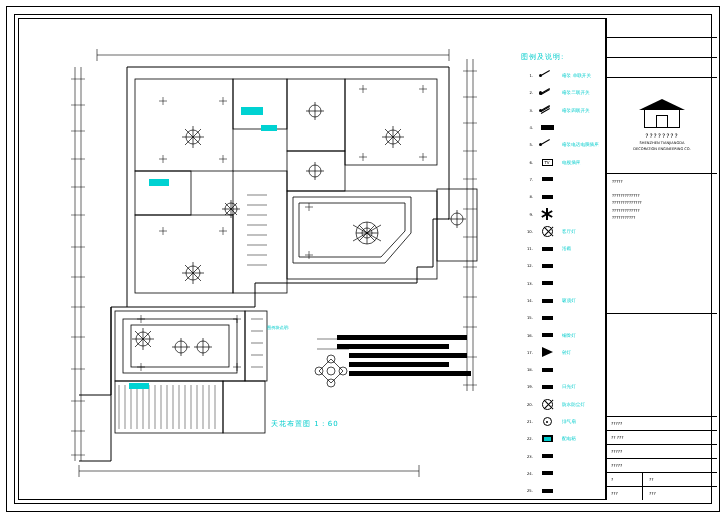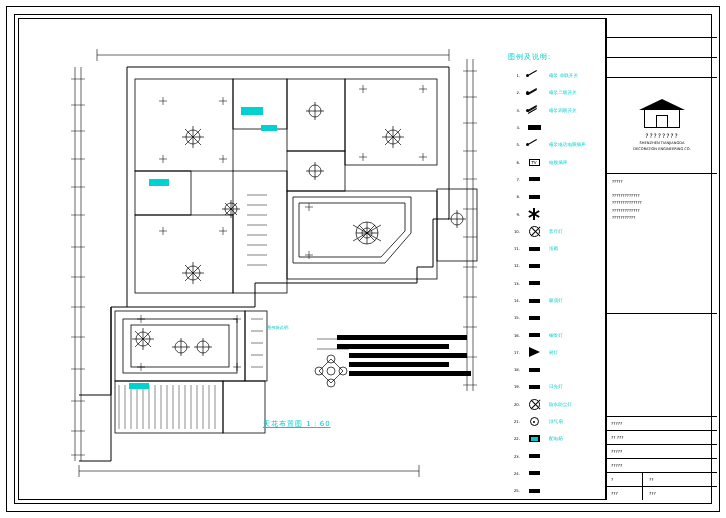--- a/index.html
+++ b/index.html
@@ -133,21 +133,21 @@
   }
   .tb-split .c2 {
     flex: 1; height: 100%;
     display: flex; align-items: center; padding-left: 6px;
     box-sizing: border-box;
     font-size: 4.2px;
   }
   
   .legend {
     position: absolute;
-    left: 466px; top: 52px;
+    left: 479px; top: 52px;
     width: 126px;
     color: #000;
     padding-left: 40px;
   }
   .legend-title {
     font-size: 7px;
     color: #00cccc;
     margin-left: 2px;
     margin-bottom: 5px;
     letter-spacing: 1px;
@@ -533,21 +533,21 @@
     <div class="hatch-cyan" style="left:130px;top:160px;width:20px;height:7px;"></div>
     <div class="hatch-cyan" style="left:110px;top:364px;width:20px;height:6px;"></div>
 
     <div class="blackbar" style="left:318px;top:316px;width:130px;height:5px;"></div>
     <div class="blackbar" style="left:318px;top:325px;width:112px;height:5px;"></div>
     <div class="blackbar" style="left:330px;top:334px;width:118px;height:5px;"></div>
     <div class="blackbar" style="left:330px;top:343px;width:100px;height:5px;"></div>
     <div class="blackbar" style="left:330px;top:352px;width:122px;height:5px;"></div>
 
     <div class="cap-sm" style="left:248px;top:306px;">图例块说明:</div>
-    <div class="cap" style="left:244px;top:400px;text-decoration:underline;">天花布置图  1：60</div>
+    <div class="cap" style="left:252px;top:400px;">天花布置图  1：60</div>
   </div>
 
   <div class="legend">
     <div class="legend-title">图例及说明:</div>
     <div id="legend-rows">
         <div class="legend-row">
           <div class="lg-num">1.</div>
           <div class="lg-sym">
             <div class="sw">
               <span class="dot"></span>

